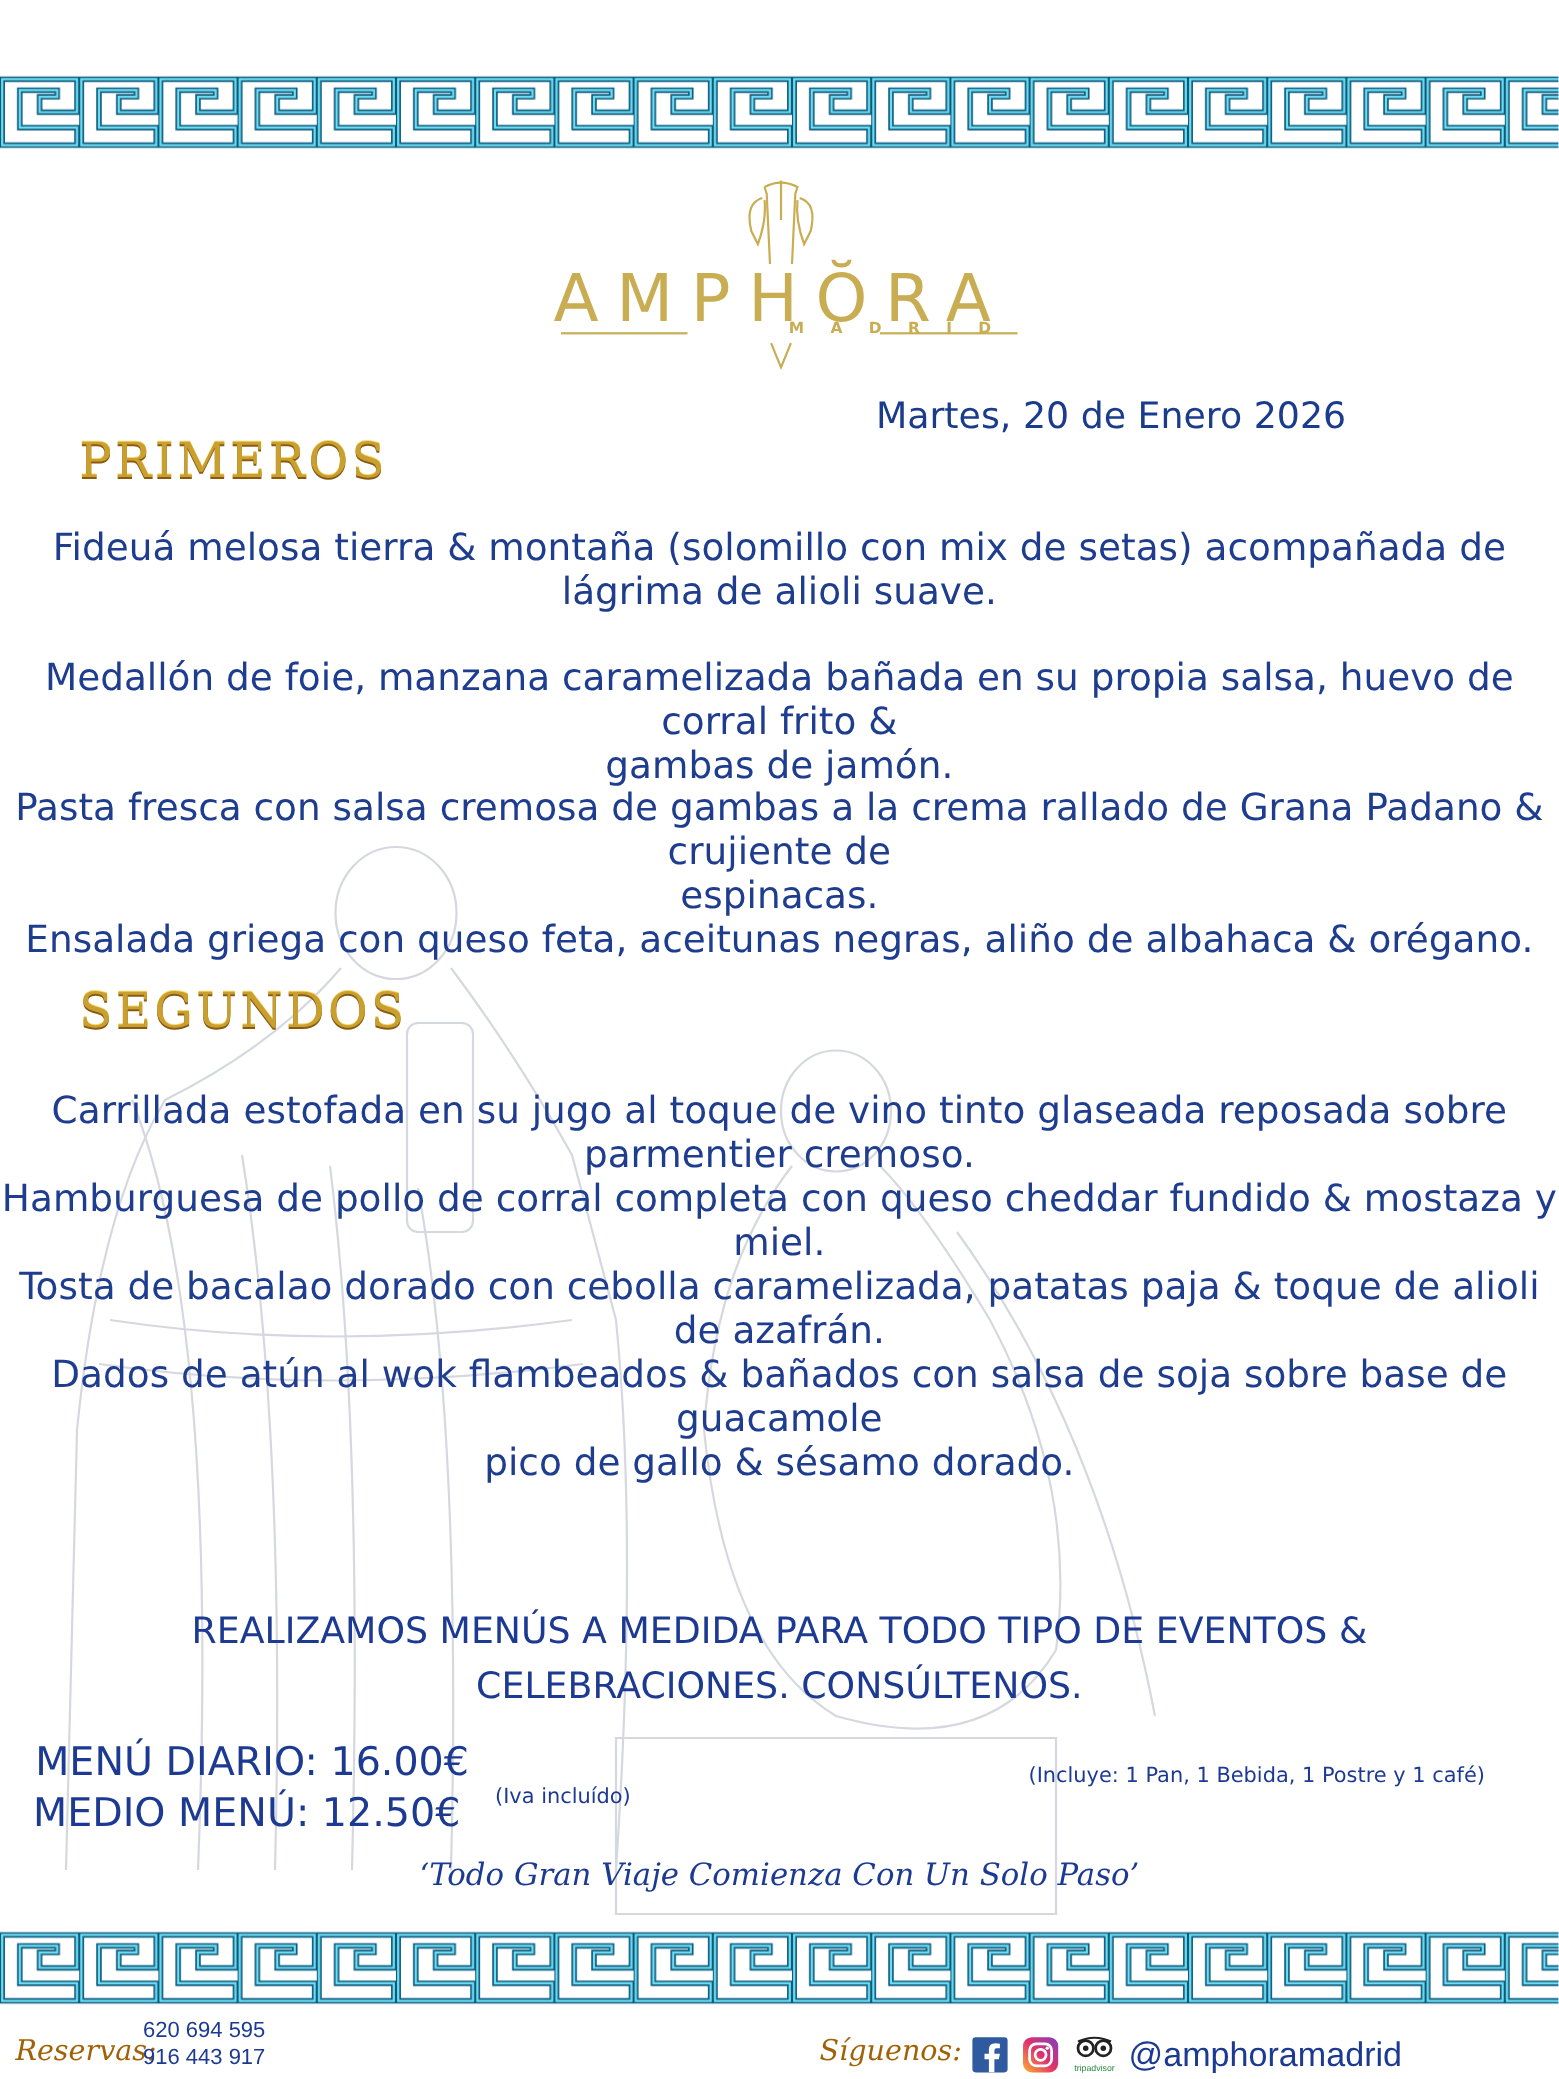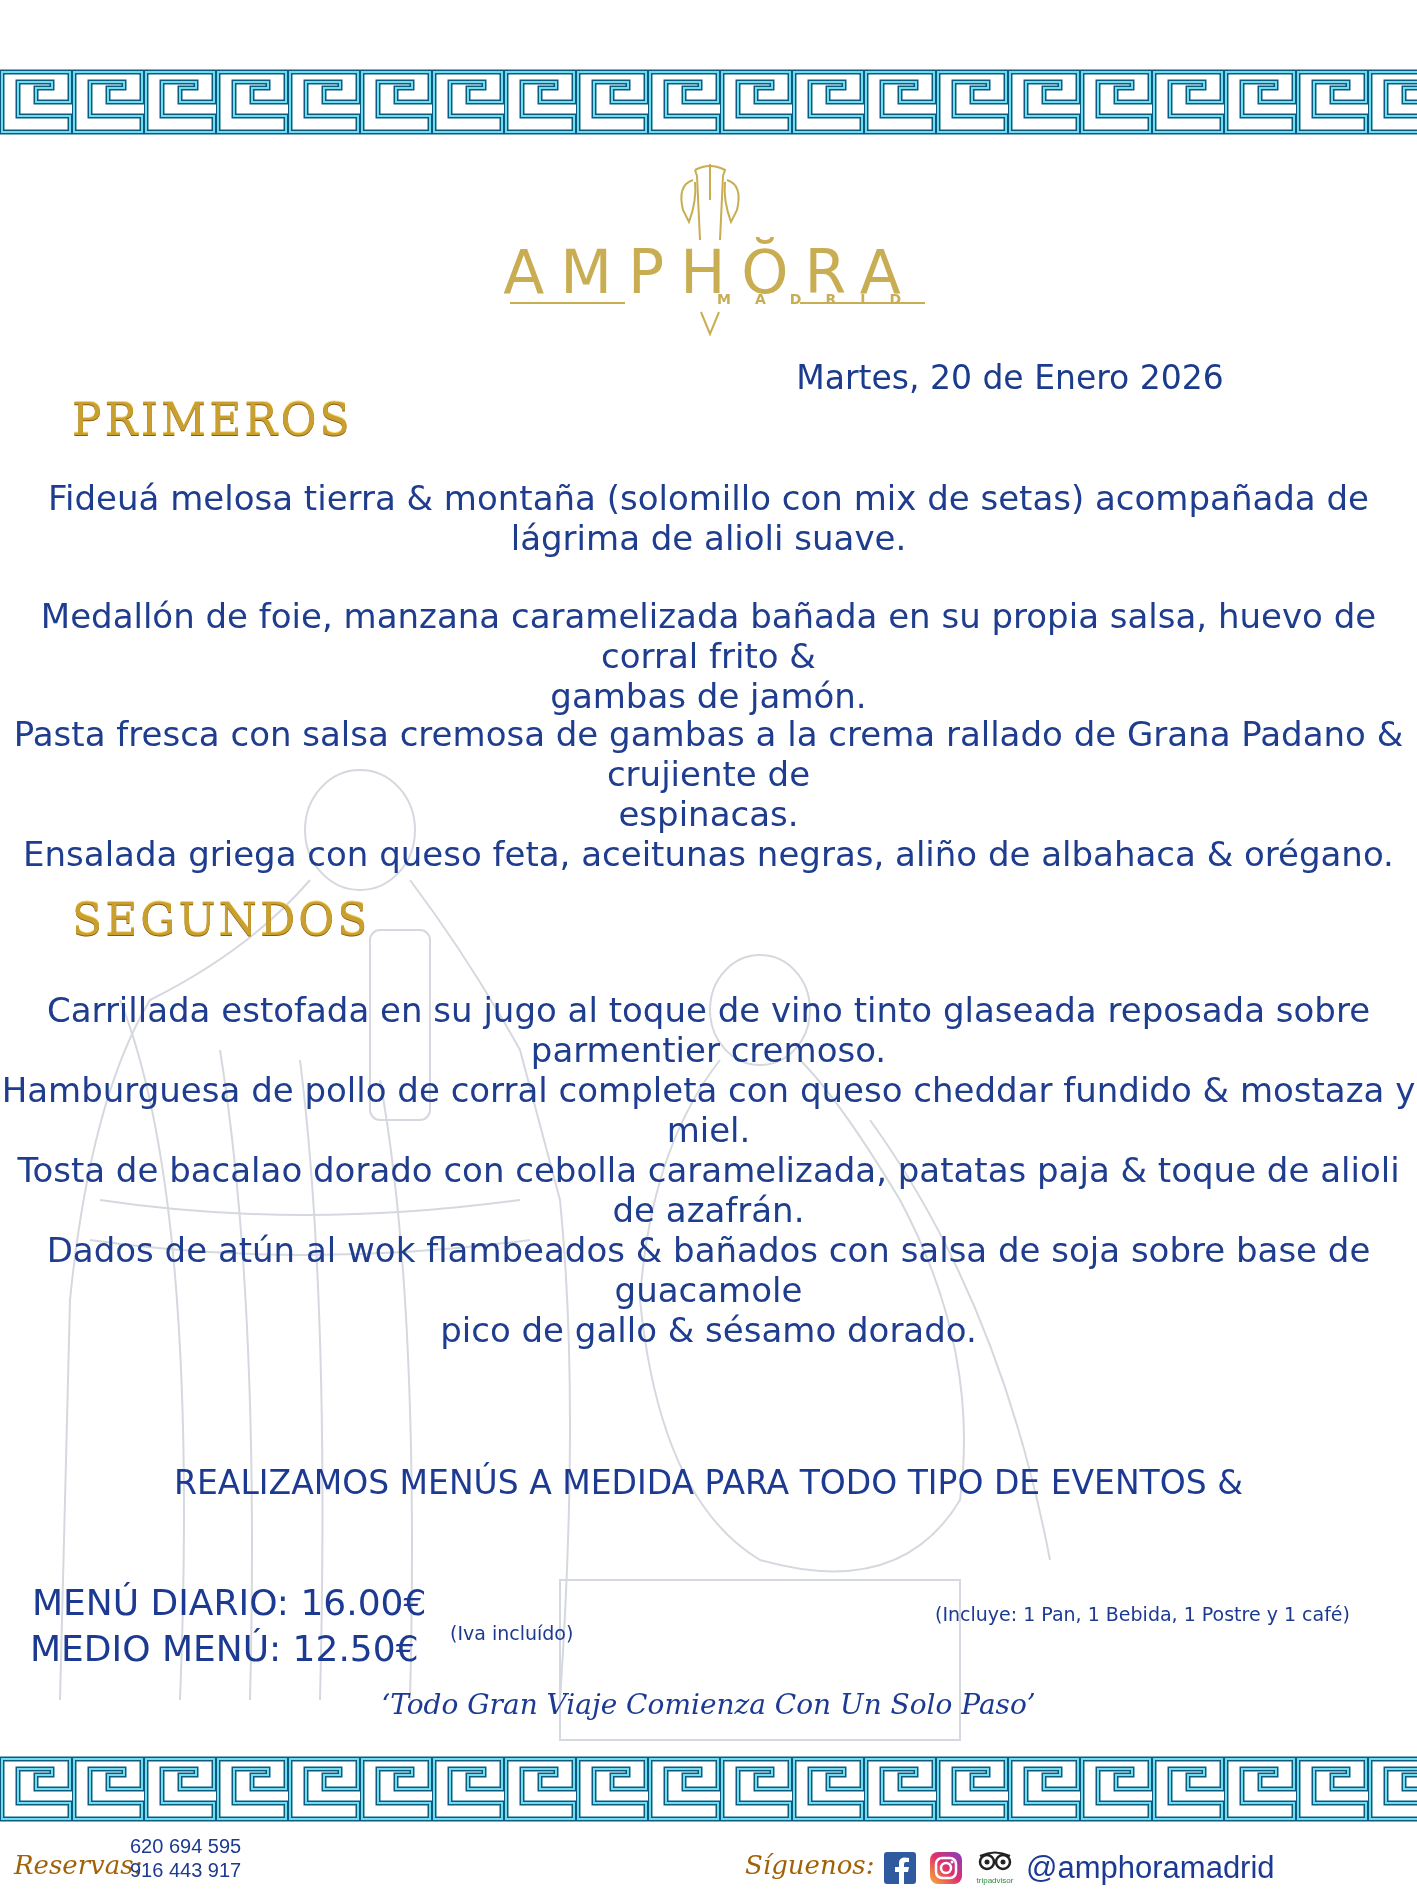--- a/index.html
+++ b/index.html
@@ -142,20 +142,21 @@
 <div class="dish" style="top:1150px">
   <div>Tosta de bacalao dorado con cebolla caramelizada, patatas paja &amp; toque de alioli de azafrán.</div>
 </div>
 <div class="dish" style="top:1230px">
   <div>Dados de atún al wok flambeados &amp; bañados con salsa de soja sobre base de guacamole</div>
   <div>pico de gallo &amp; sésamo dorado.</div>
 </div>
 
 <div class="promo" style="top:1458px">
   <div>REALIZAMOS MENÚS A MEDIDA PARA TODO TIPO DE EVENTOS &amp;</div>
+  <div>CELEBRACIONES. CONSÚLTENOS.</div>
 </div>
 
 <div class="abs price" style="left:32px;top:1582px">MENÚ DIARIO: 16.00€</div>
 <div class="abs price" style="left:30px;top:1628px">MEDIO MENÚ: 12.50€</div>
 <div class="abs small" style="left:450px;top:1622px">(Iva incluído)</div>
 <div class="abs small" style="left:935px;top:1603px">(Incluye: 1 Pan, 1 Bebida, 1 Postre y 1 café)</div>
 
 <div class="abs quote" style="left:0;top:1688px;width:1417px;text-align:center">‘Todo Gran Viaje Comienza Con Un Solo Paso’</div>
 
 <div class="abs footer-script" style="left:14px;top:1850px">Reservas:</div>

